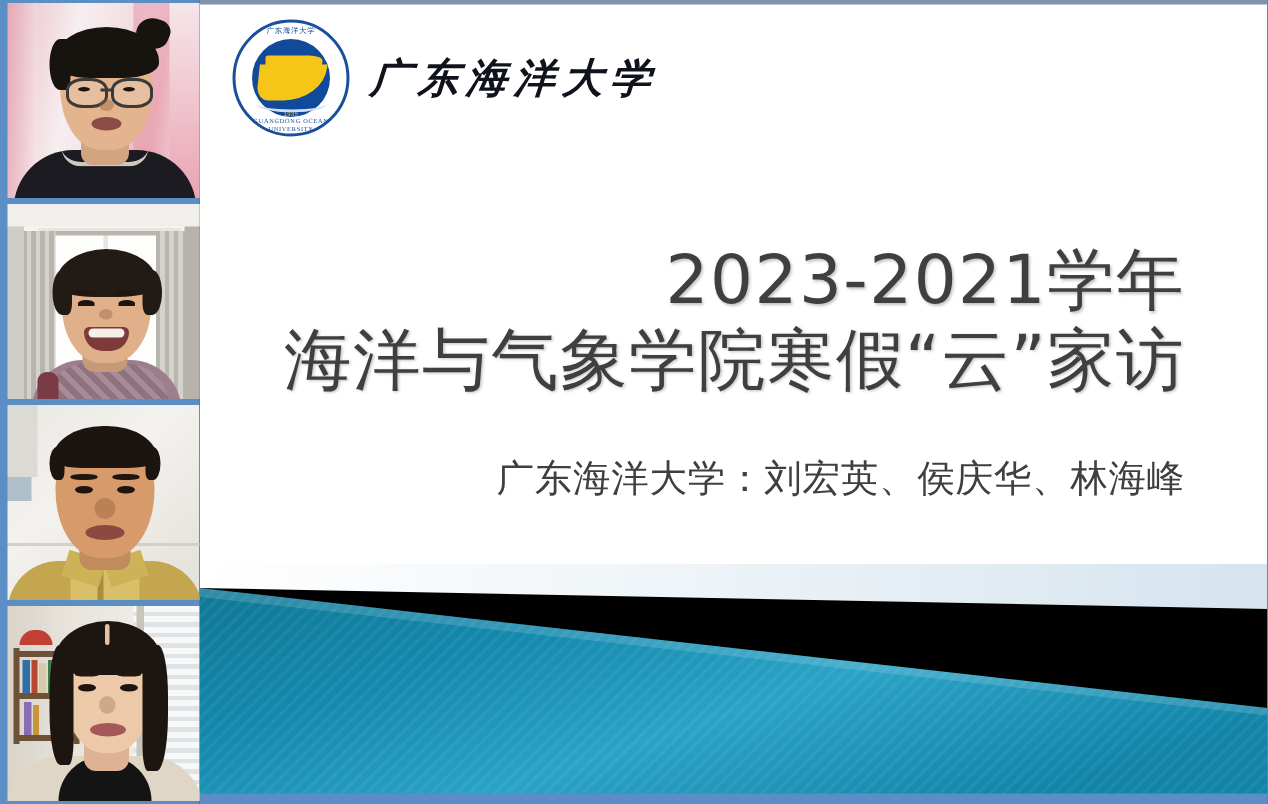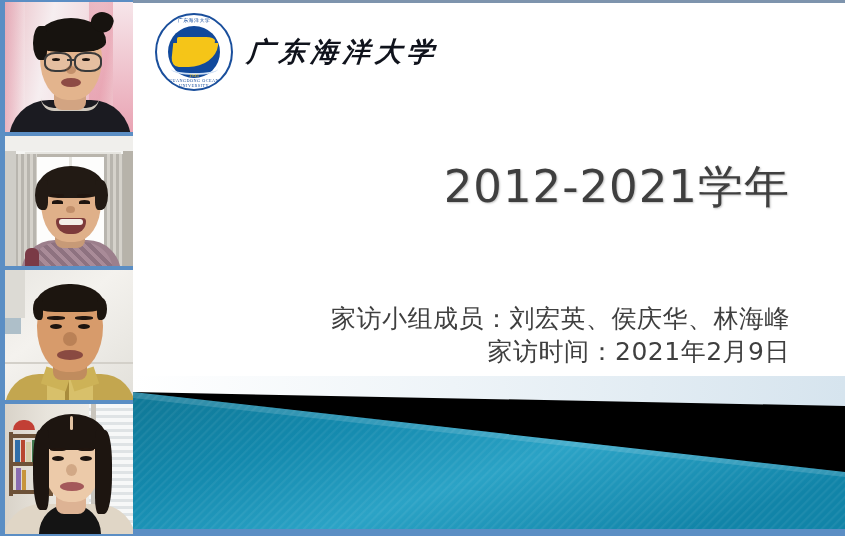--- a/index.html
+++ b/index.html
@@ -206,26 +206,26 @@
         <div class="ring-in"></div>
         <div class="wave"></div>
         <div class="wave2"></div>
         <div class="sea"></div>
         <div class="year">1935</div>
       </div>
       <div id="uni-name">广东海洋大学</div>
     </div>
 
     <div id="title-block">
-      <div class="title-line">2012-2021学年</div>
+      <div class="title-line">2023-2021学年</div>
+      <div class="title-line">海洋与气象学院寒假“云”家访</div>
     </div>
 
     <div id="subtitle-block">
-      <div class="sub-line">家访小组成员：刘宏英、侯庆华、林海峰</div>
-      <div class="sub-line">家访时间：2021年2月9日</div>
+      <div class="sub-line">广东海洋大学：刘宏英、侯庆华、林海峰</div>
     </div>
 
     <div id="bottom-strip"></div>
   </div>
 
   <div id="video-strip">
 
     <div class="tile tile-0">
       <div class="tile-inner">
         <div class="bg t0-bg"></div>

